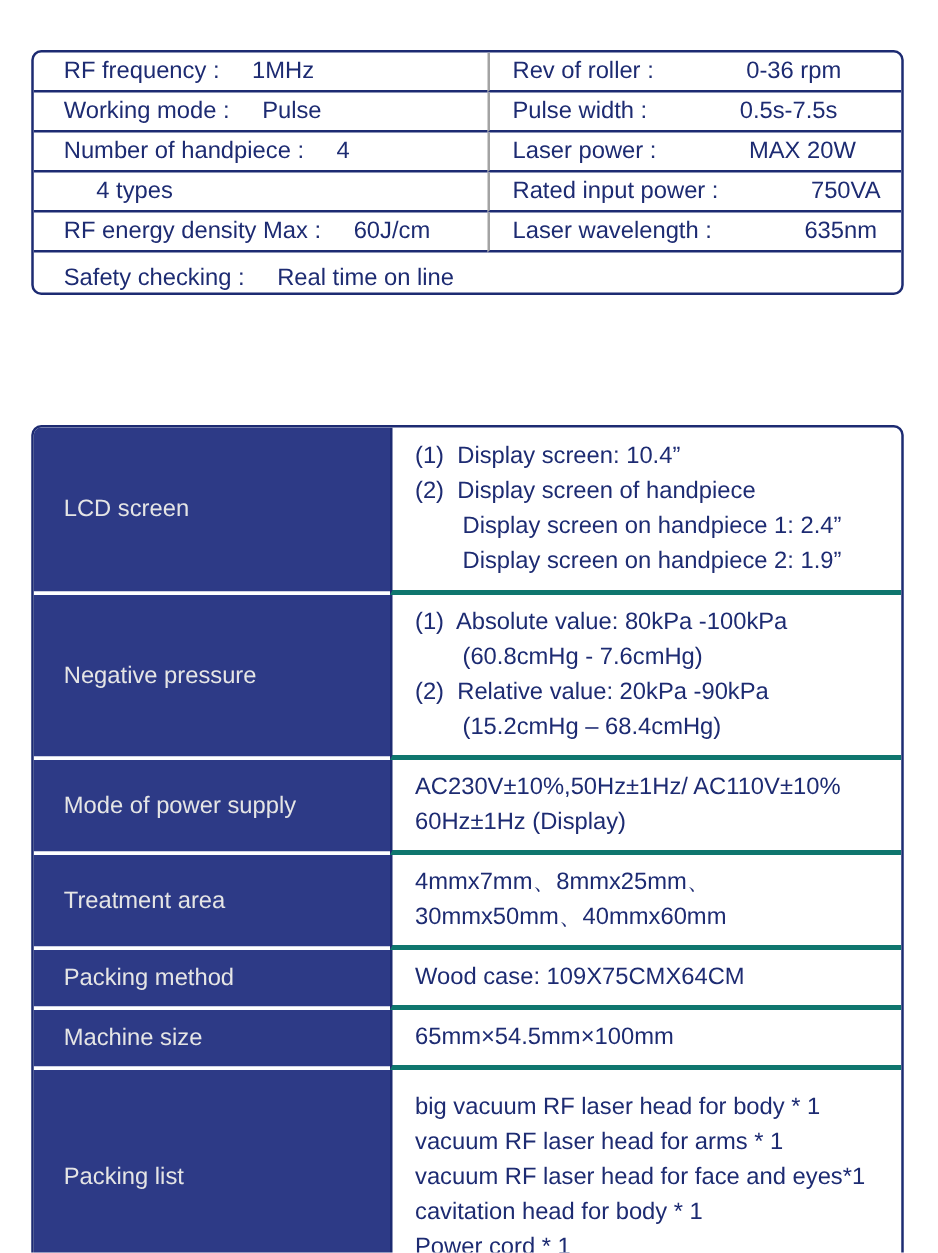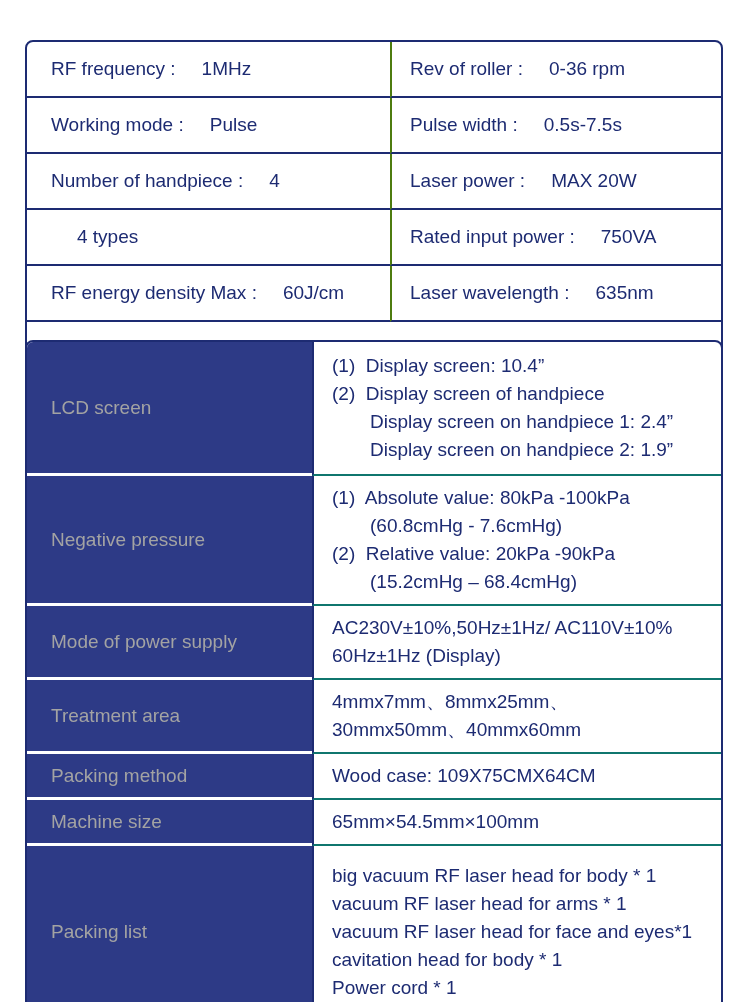--- a/index.html
+++ b/index.html
@@ -11,52 +11,52 @@
 
   
   .spec-table {
     position:absolute; left:25px; top:40px; width:698px;
     box-sizing:border-box;
     border:2px solid #1d2b72; border-radius:8px; overflow:hidden;
     background:#fff;
   }
   .spec-row { display:grid; grid-template-columns:363px 1fr; }
   .spec-cell {
-    box-sizing:border-box; height:56px;
+    box-sizing:border-box; height:32px;
     display:flex; align-items:center;
     padding:0 3px 0 24px; font-size:19px;
     border-bottom:2px solid #1d2b72;
     white-space:nowrap; overflow:hidden;
   }
-  .spec-cell.right { border-left:2px solid #4d7c0f; padding-left:18px; }
+  .spec-cell.right { border-left:2px solid #a3a3a3; padding-left:18px;gap:48px; }
   .spec-row.footer .spec-cell { grid-column:1 / -1; border-bottom:none;align-items:flex-end; }
   .lbl { white-space:pre-wrap; }
   .val { margin-left:26px; white-space:pre-wrap; }
 
   
   .detail-table {
     position:absolute; left:25px; top:340px; width:698px;
     box-sizing:border-box;
     border:2px solid #1d2b72; border-radius:8px; overflow:hidden;
     background:#fff;
   }
   .detail-row { display:grid; grid-template-columns:285px 1fr; }
   .detail-label {
-    background:#2d3a86; color:#a3a3a3;
+    background:#2d3a86; color:#e5e5e5;
     display:flex; align-items:center;
     box-sizing:border-box; padding-left:24px; padding-right:8px;
     font-size:19px;
     border-bottom:3px solid #ffffff;
   }
   .detail-row:last-child .detail-label { border-bottom:none; }
   .detail-content {
     box-sizing:border-box;
     display:flex; flex-direction:column; justify-content:center;
     padding:8px 12px 8px 18px;
-    border-bottom:2px solid #0f766e;
+    border-bottom:4px solid #0f766e;
     border-left:2px solid #1d2b72;
     font-size:19px;
   }
   .detail-row:last-child .detail-content { border-bottom:none; }
   .line { line-height:28px; white-space:pre-wrap; }
   .indent { padding-left:38px; }
 </style>
 </head>
 <body>
 
@@ -114,20 +114,21 @@
       </div>
       <div class="spec-cell right">
         <span class="lbl">Laser wavelength :</span>
         <span class="val">635nm</span>
       </div>
     </div>
 
     <div class="spec-row footer">
       <div class="spec-cell">
         <span class="lbl">Safety checking :</span>
+        <span class="val">Real time on line</span>
       </div>
     </div>
 
   </div>
 
   <div class="detail-table">
 
     <div class="detail-row" style="min-height:134px">
       <div class="detail-label">LCD screen</div>
       <div class="detail-content">

